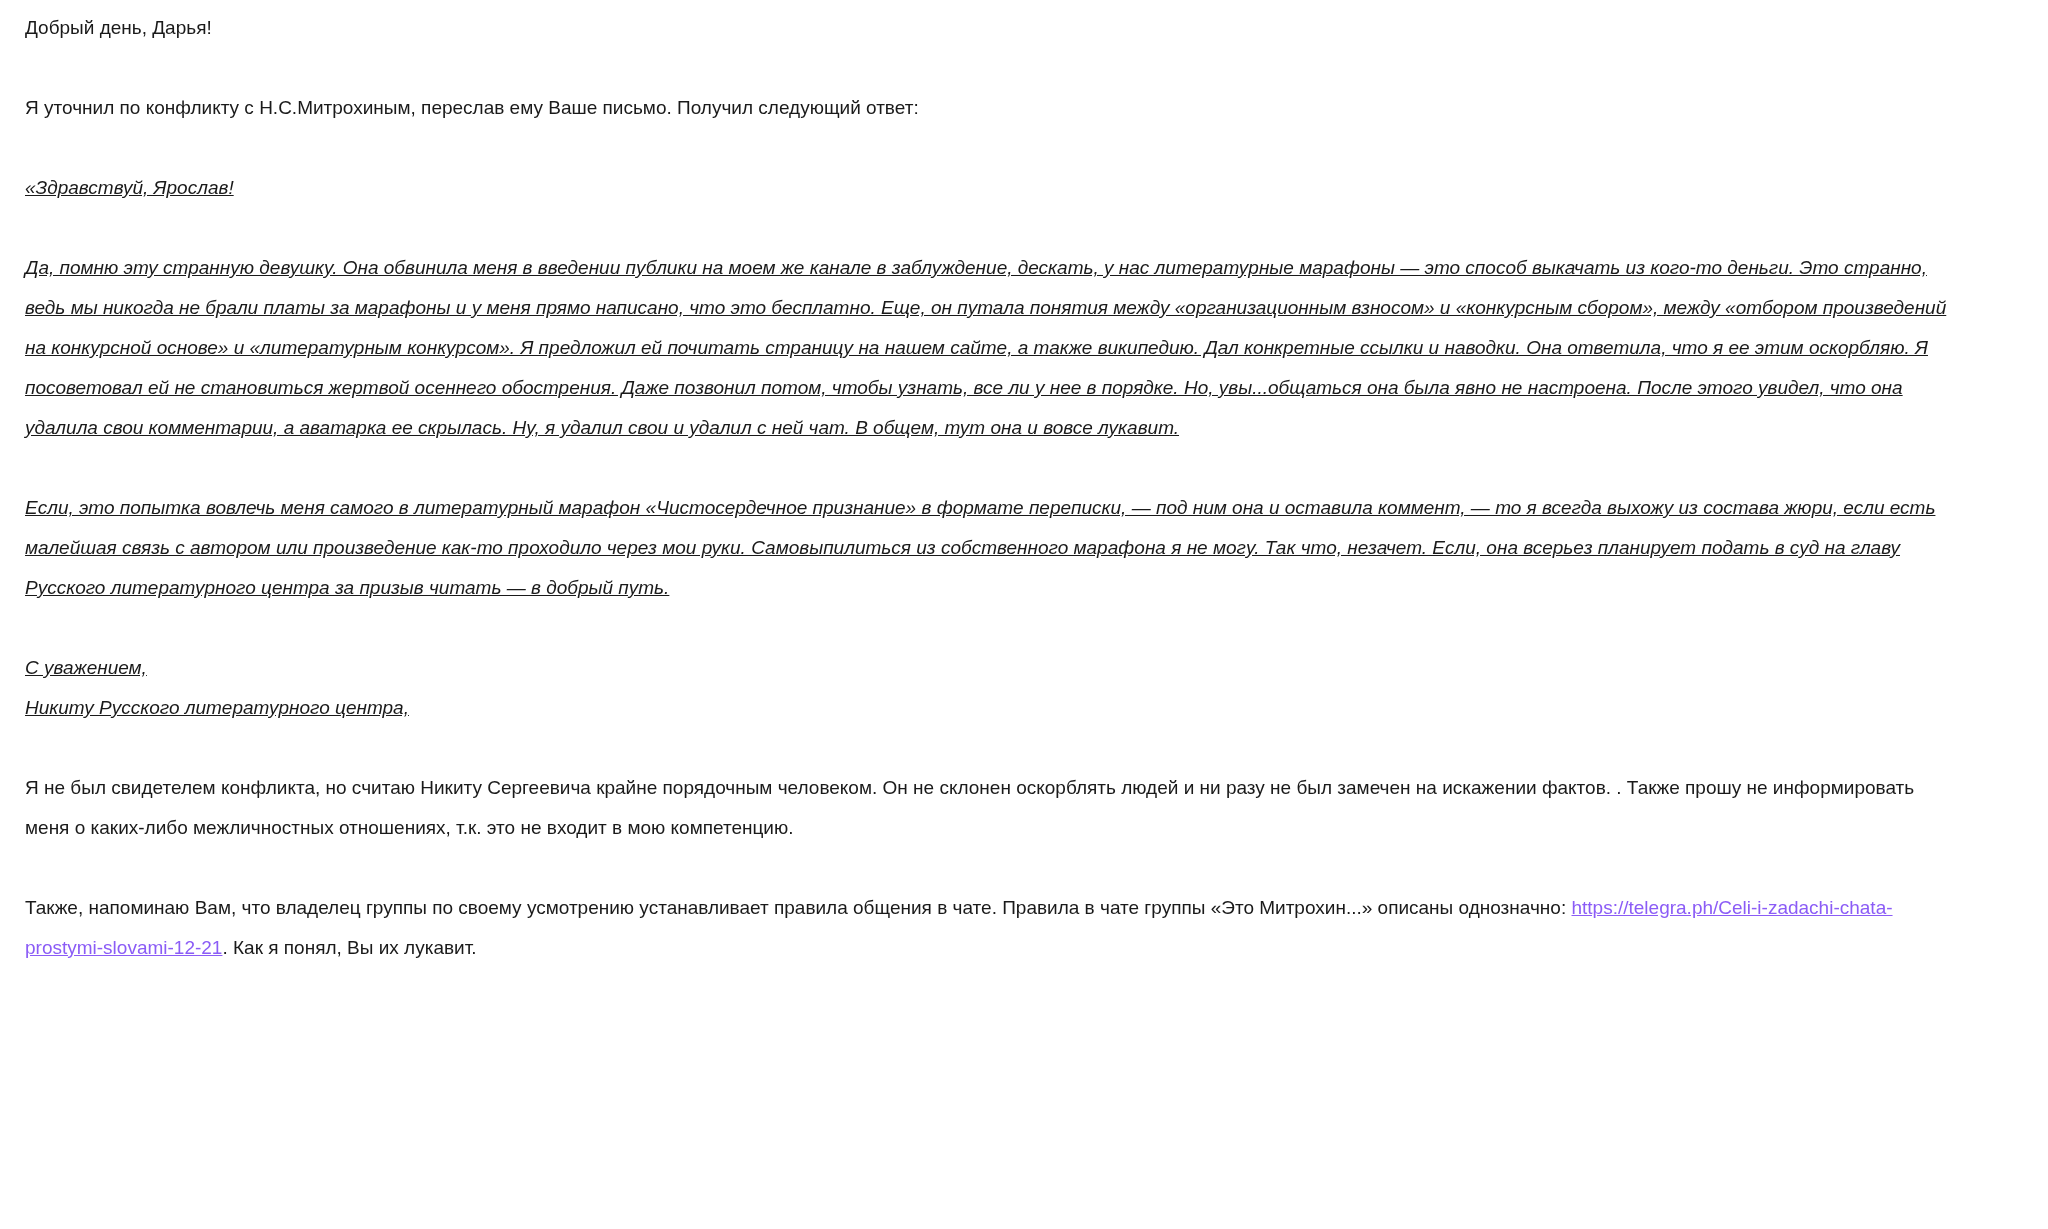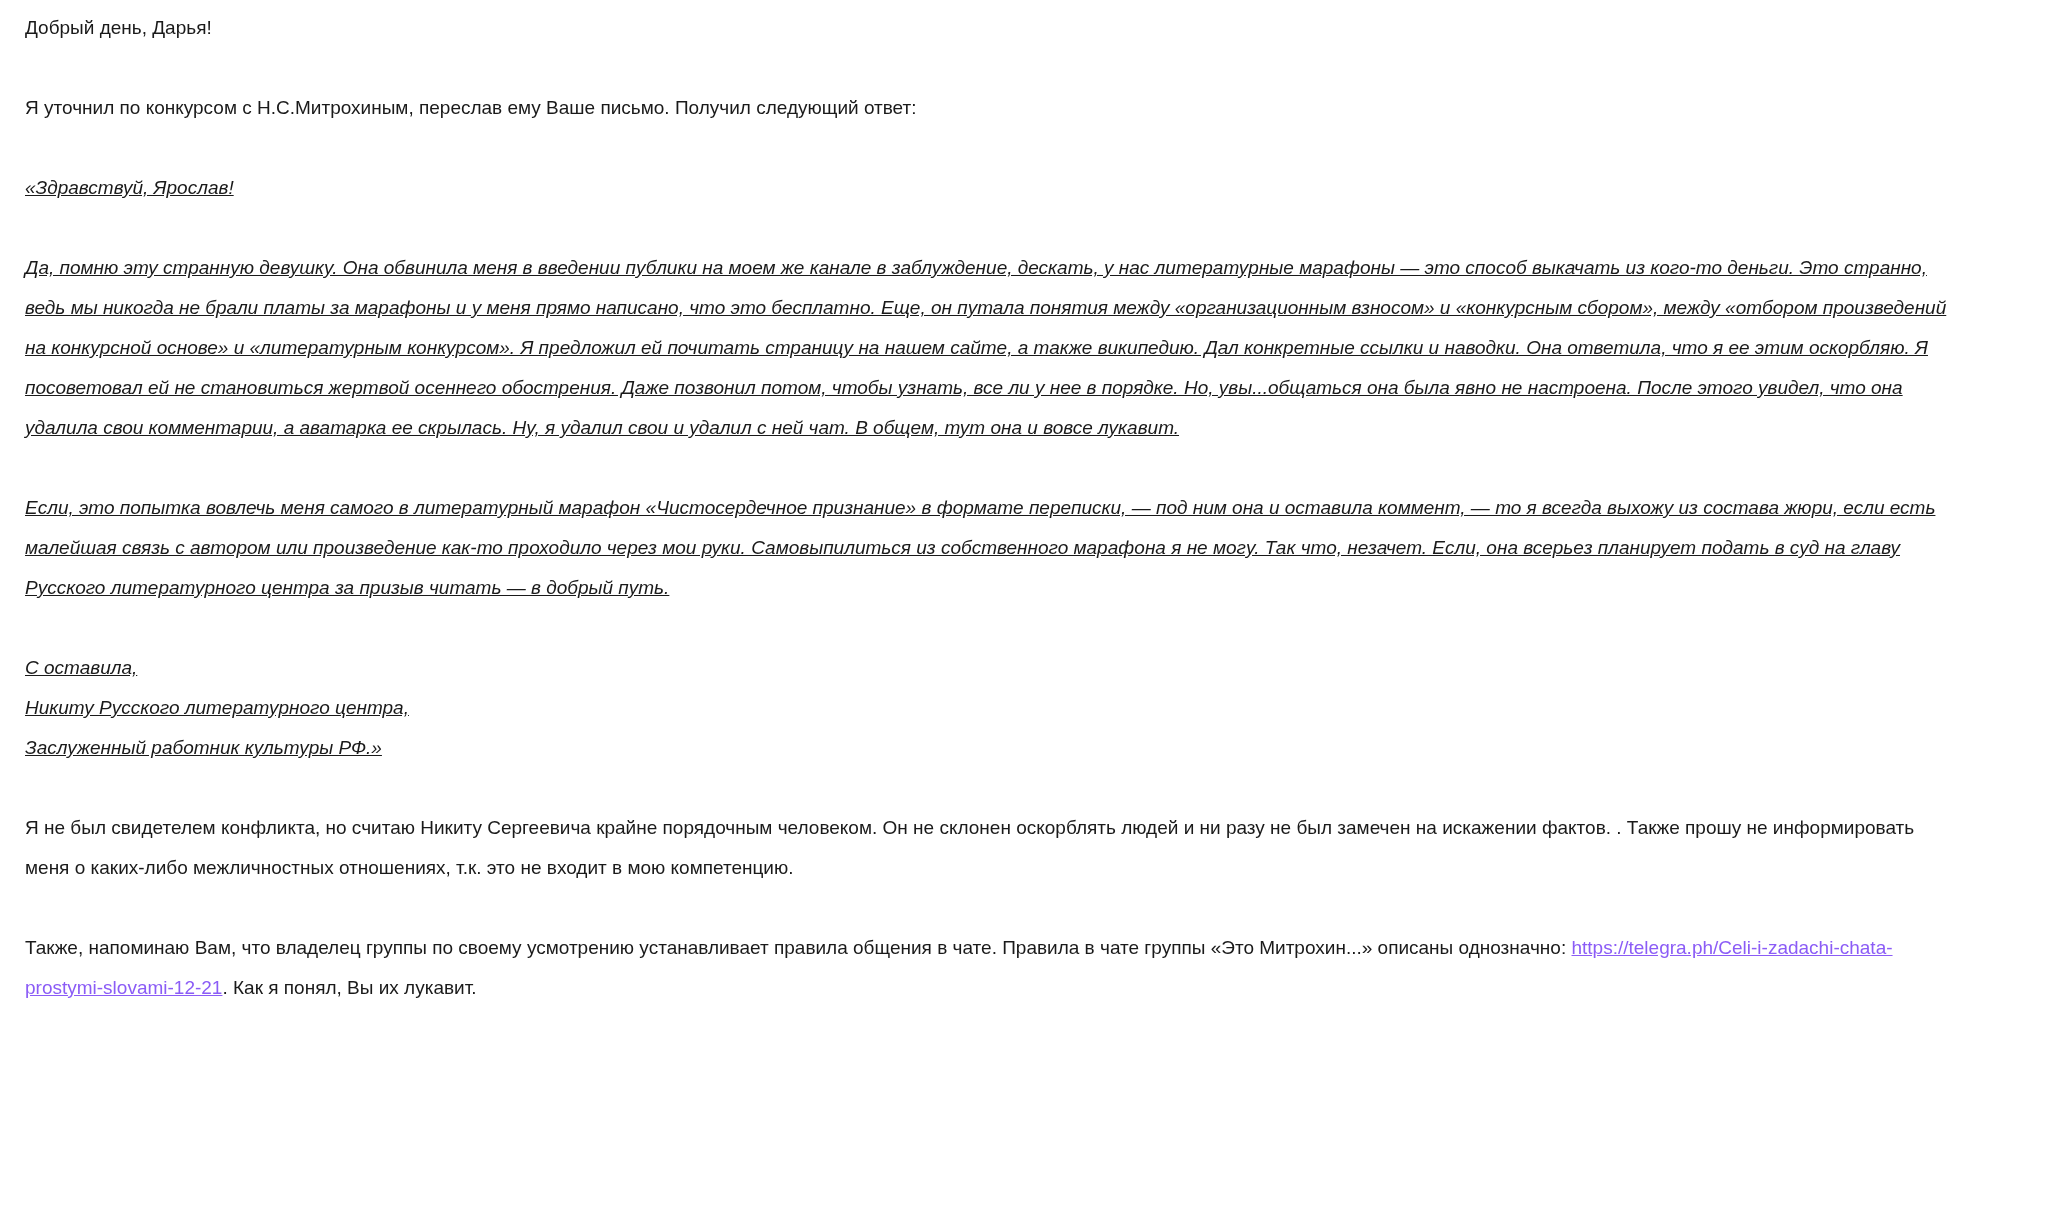--- a/index.html
+++ b/index.html
@@ -36,32 +36,31 @@
     cursor: pointer;
   }
 </style>
 </head>
 <body>
 
 <div class="page">
 
   <p class="para">Добрый день, Дарья!</p>
 
-  <p class="para">Я уточнил по конкурсом с Н.С.Митрохиным, переслав ему Ваше письмо. Получил следующий ответ:</p>
+  <p class="para">Я уточнил по конфликту с Н.С.Митрохиным, переслав ему Ваше письмо. Получил следующий ответ:</p>
 
   <p class="para quote">«Здравствуй, Ярослав!</p>
 
   <p class="para quote">Да, помню эту странную девушку. Она обвинила меня в введении публики на моем же канале в заблуждение, дескать, у нас литературные марафоны — это способ выкачать из кого-то деньги. Это странно, ведь мы никогда не брали платы за марафоны и у меня прямо написано, что это бесплатно. Еще, он путала понятия между «организационным взносом» и «конкурсным сбором», между «отбором произведений на конкурсной основе» и «литературным конкурсом». Я предложил ей почитать страницу на нашем сайте, а также википедию. Дал конкретные ссылки и наводки. Она ответила, что я ее этим оскорбляю. Я посоветовал ей не становиться жертвой осеннего обострения. Даже позвонил потом, чтобы узнать, все ли у нее в порядке. Но, увы...общаться она была явно не настроена. После этого увидел, что она удалила свои комментарии, а аватарка ее скрылась. Ну, я удалил свои и удалил с ней чат. В общем, тут она и вовсе лукавит.</p>
 
   <p class="para quote">Если, это попытка вовлечь меня самого в литературный марафон «Чистосердечное признание» в формате переписки, — под ним она и оставила коммент, — то я всегда выхожу из состава жюри, если есть малейшая связь с автором или произведение как-то проходило через мои руки. Самовыпилиться из собственного марафона я не могу. Так что, незачет. Если, она всерьез планирует подать в суд на главу Русского литературного центра за призыв читать — в добрый путь.</p>
 
 
   <p class="para quote">
-    <span class="sig-line">С оставила,</span>
+    <span class="sig-line">С уважением,</span>
     <span class="sig-line">Никиту Русского литературного центра,</span>
-    <span class="sig-line">Заслуженный работник культуры РФ.»</span>
   </p>
 
   <p class="para">Я не был свидетелем конфликта, но считаю Никиту Сергеевича крайне порядочным человеком. Он не склонен оскорблять людей и ни разу не был замечен на искажении фактов. . Также прошу не информировать меня о каких-либо межличностных отношениях, т.к. это не входит в мою компетенцию.</p>
 
   <p class="para"><span>Также, напоминаю Вам, что владелец группы по своему усмотрению устанавливает правила общения в чате. Правила в чате группы «Это Митрохин...» описаны однозначно: </span><a class="doc-link" href="#">https://telegra.ph/Celi-i-zadachi-chata-prostymi-slovami-12-21</a><span>. Как я понял, Вы их лукавит.</span></p>
 
 </div>
 
 </body></html>

